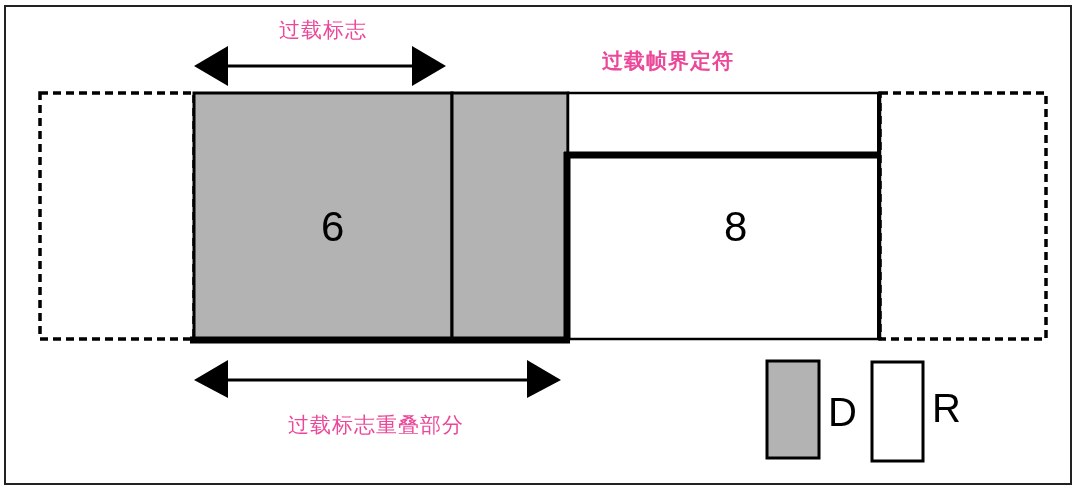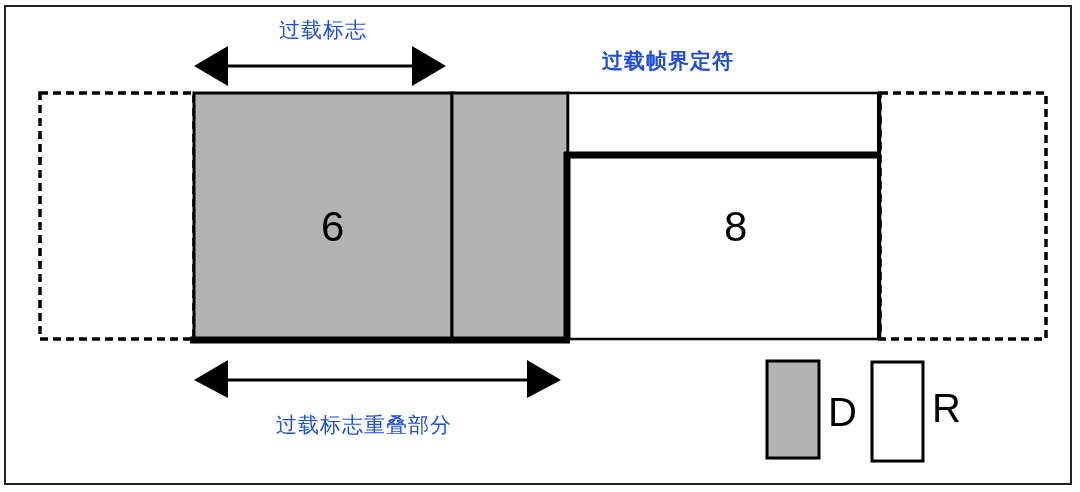--- a/index.html
+++ b/index.html
@@ -1,19 +1,19 @@
 <!DOCTYPE html>
 <html><head>
 <meta charset="utf-8">
 <style>
   html, body { margin: 0; padding: 0; background: #ffffff; }
   body { width: 1080px; height: 492px; position: relative; overflow: hidden; font-family: "DejaVu Sans", "Liberation Sans", sans-serif; }
   .frame { position: absolute; left: 4px; top: 5px; width: 1068px; height: 480px; border: 2px solid #222; box-sizing: border-box; }
   svg { position: absolute; left: 0; top: 0; }
-  .lbl { position: absolute; color: #1d4ed8; font-size: 21px; letter-spacing: 1px; white-space: nowrap; font-family: "DejaVu Sans", sans-serif; }
+  .lbl { position: absolute; color: #ec4899; font-size: 21px; letter-spacing: 1px; white-space: nowrap; font-family: "DejaVu Sans", sans-serif; }
   .num { position: absolute; color: #000; font-size: 42px; font-family: "Liberation Sans", sans-serif; }
   .leg { position: absolute; color: #000; font-size: 40px; font-family: "Liberation Sans", sans-serif; }
 </style>
 </head>
 <body>
 
 <div class="frame"></div>
 
 <svg width="1080" height="492" viewBox="0 0 1080 492">
 
@@ -43,19 +43,19 @@
     <polygon points="194,380 228,360 228,398" fill="#000"></polygon>
     <polygon points="561,380 527,360 527,398" fill="#000"></polygon>
   </g>
 
   <rect x="767" y="361" width="52" height="97" fill="#b3b3b3" stroke="#000" stroke-width="3"></rect>
   <rect x="872" y="362" width="51" height="99" fill="#ffffff" stroke="#000" stroke-width="3"></rect>
 </svg>
 
 <div class="lbl" style="left:279px; top:16px;">过载标志</div>
 <div class="lbl" style="left:602px; top:47px;font-weight:bold;">过载帧界定符</div>
-<div class="lbl" style="left:276px; top:411px;">过载标志重叠部分</div>
+<div class="lbl" style="left:288px; top:411px;">过载标志重叠部分</div>
 
 <div class="num" style="left:321px; top:203px;">6</div>
 <div class="num" style="left:724px; top:203px;">8</div>
 
 <div class="leg" style="left:828px; top:390px;">D</div>
 <div class="leg" style="left:932px; top:386px;">R</div>
 
 </body></html>

